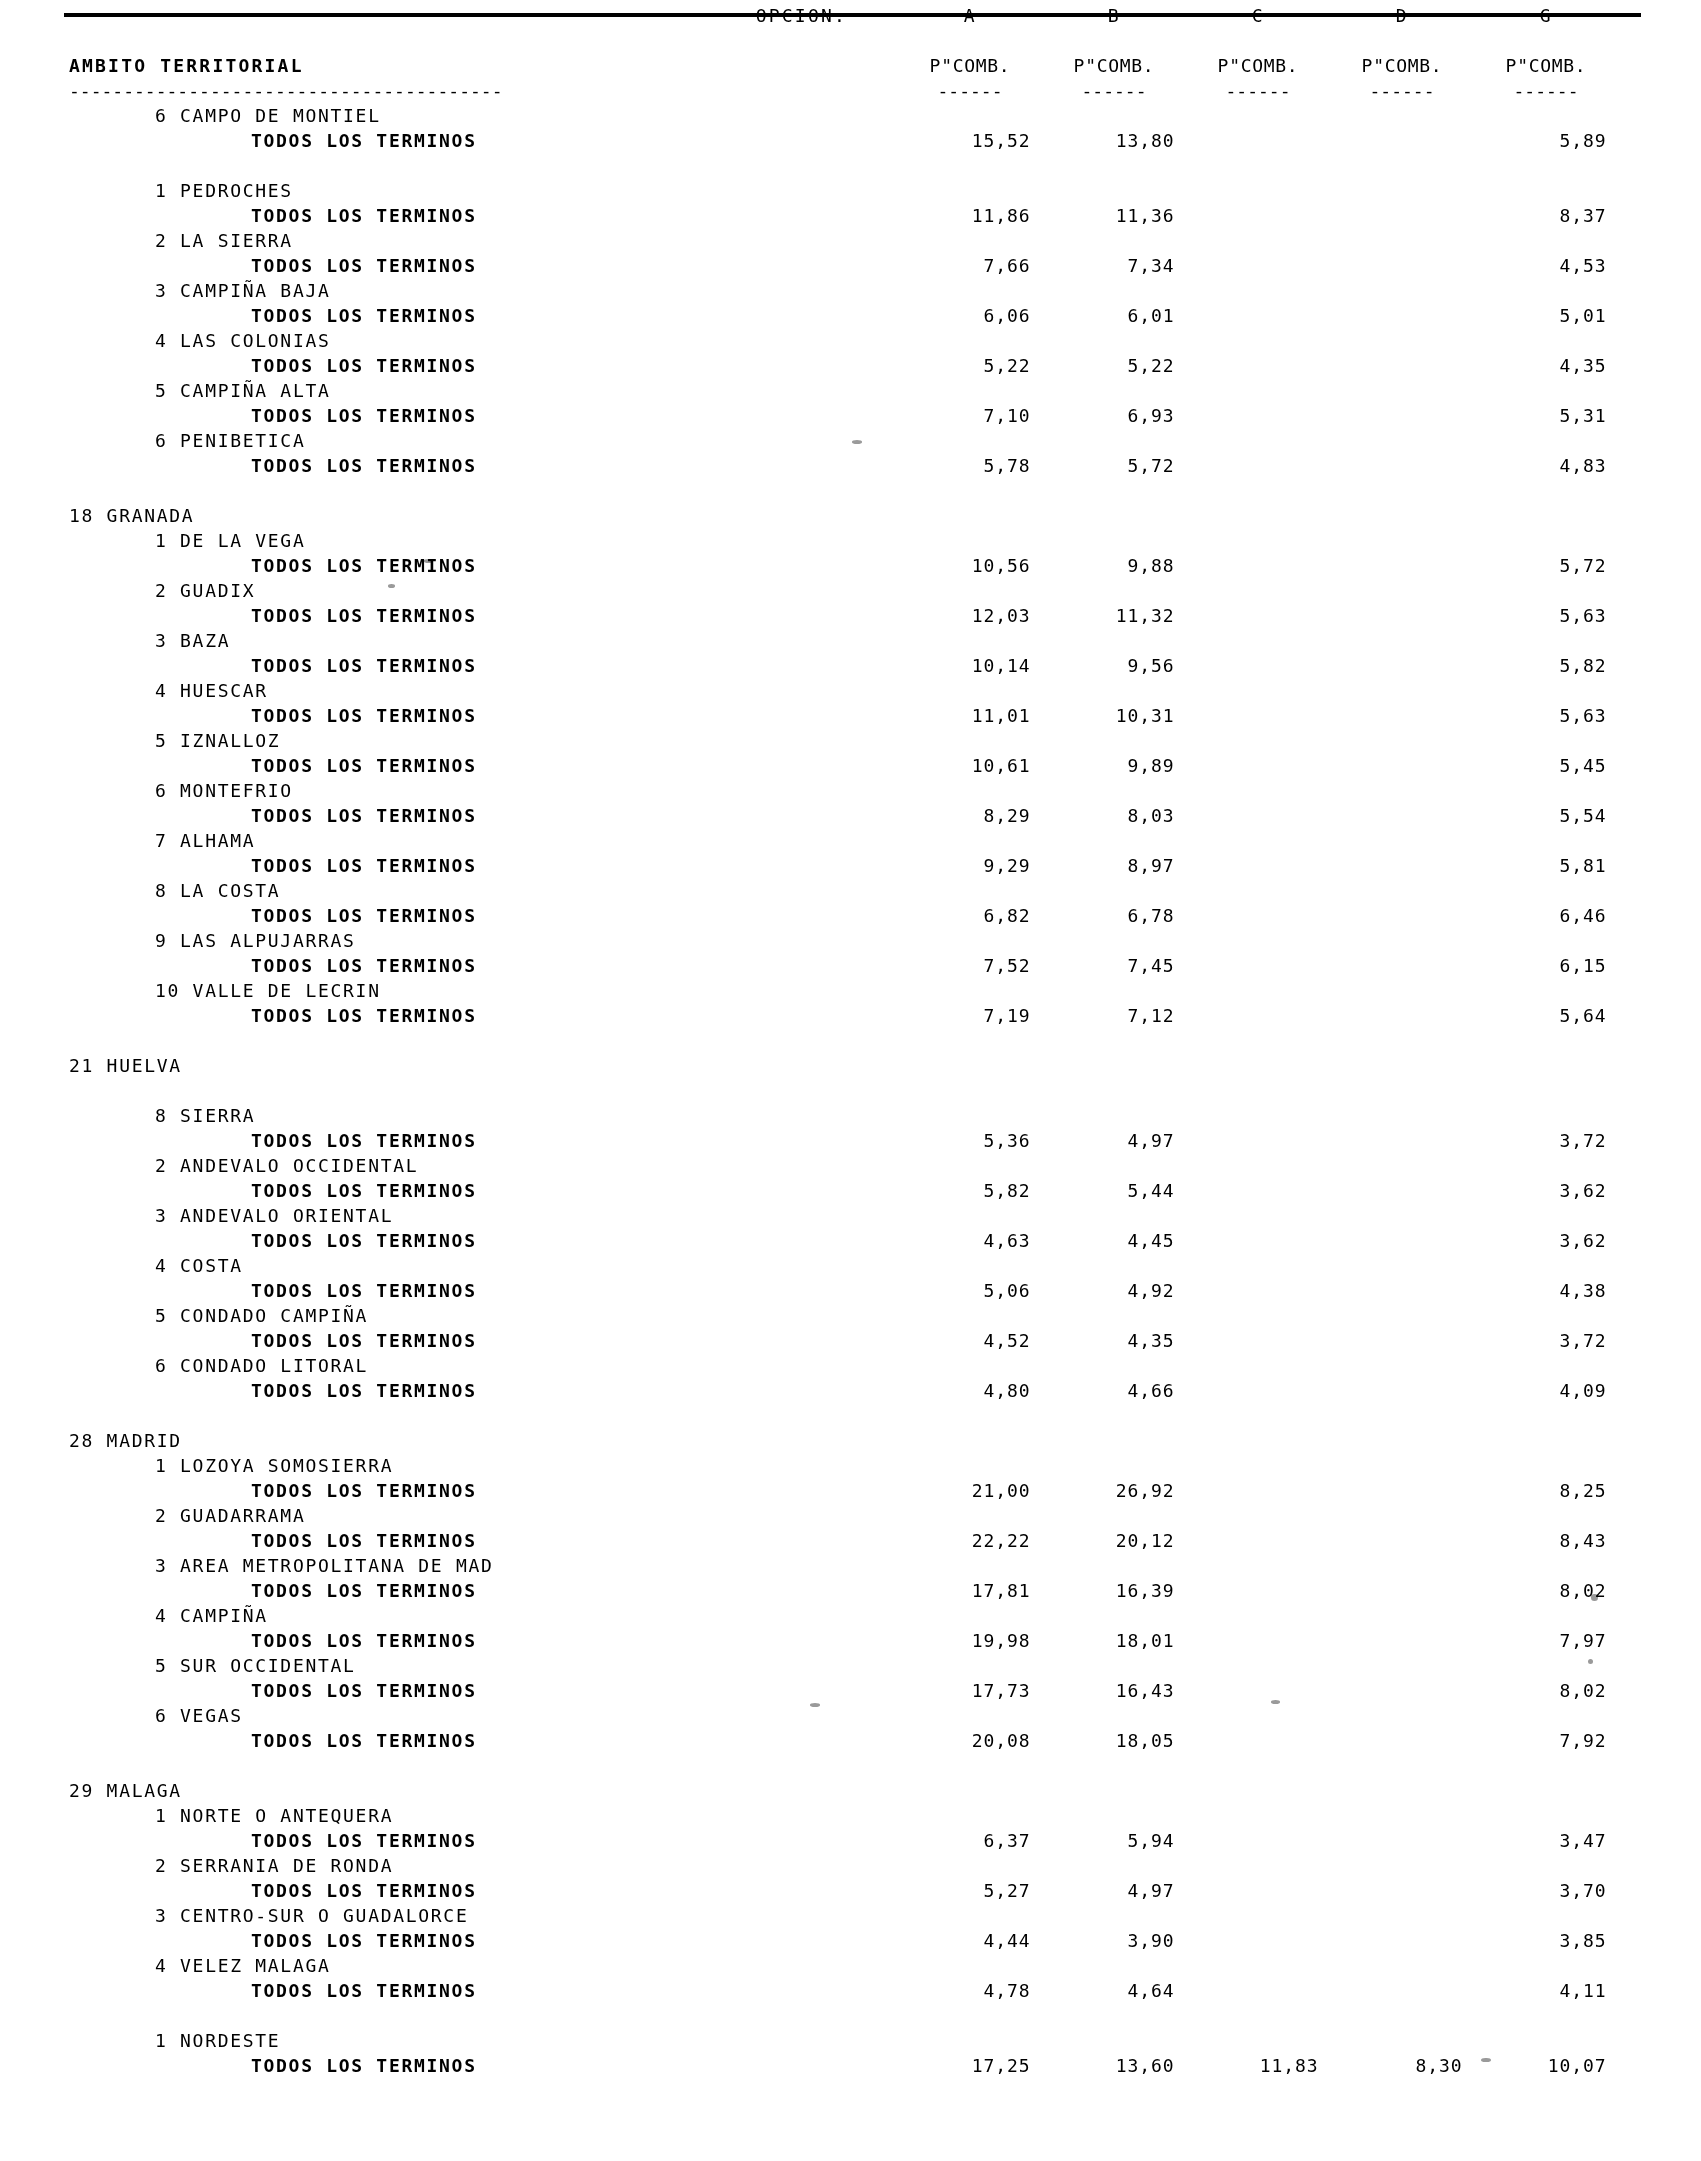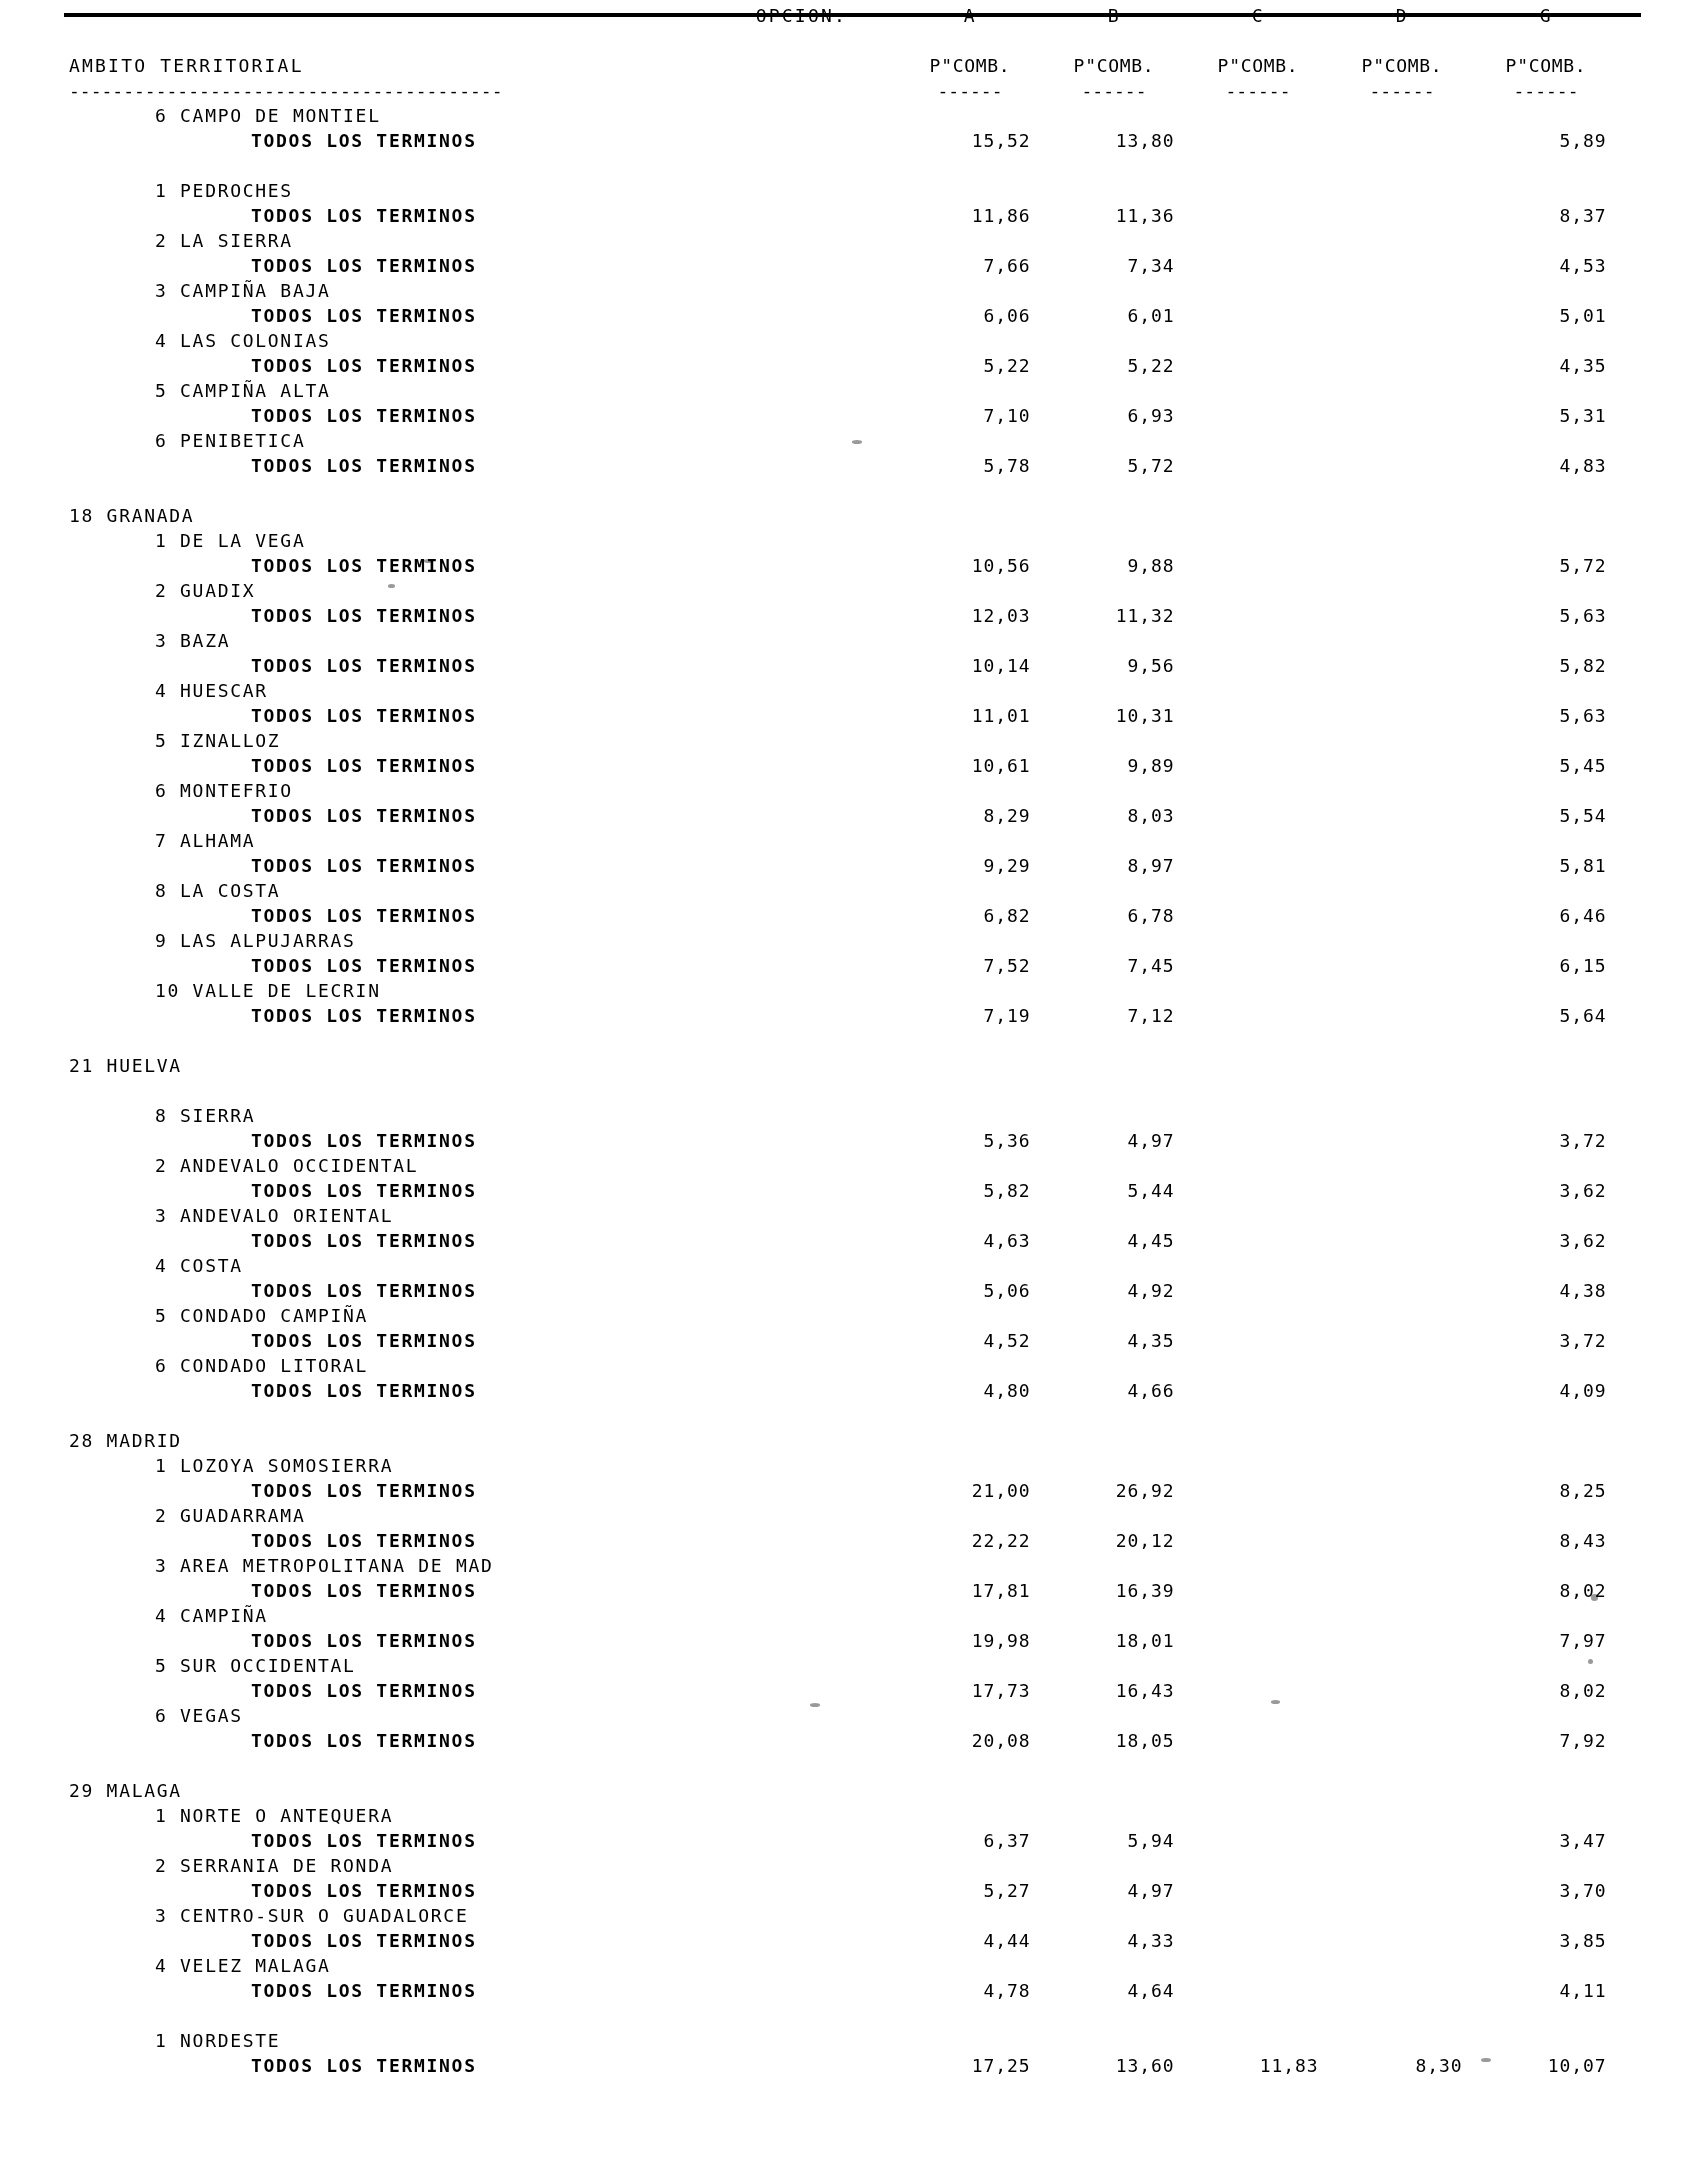--- a/index.html
+++ b/index.html
@@ -55,21 +55,21 @@
   col.c-label { width: 829px; }
   col.c-num   { width: 144px; }
   col.c-tail  { width: 80px; }
 
   .num { text-align: right; padding-right: 11.6px !important; }
   .hdr-opcion { text-align: right; padding-right: 51px !important; letter-spacing: 2.2px; }
   .hdr-letter { text-align: center; letter-spacing: 1.5px; }
   .hdr-comb   { text-align: center; letter-spacing: 0.7px; }
   .hdr-dash   { text-align: center; letter-spacing: 0px; }
 
-  .ambito { letter-spacing: 2.2px; }
+  .ambito { letter-spacing: 2.2px; font-weight: bold; }
   .dashline { letter-spacing: 0px; font-size: 18px; }
   .prov { letter-spacing: 1.7px; }
   .zone { letter-spacing: 1.7px; }
   .todos { letter-spacing: 1.7px; }
 
   .ind-prov  { padding-left: 0px !important; }
   .ind-zone  { padding-left: 86px !important; }
   .ind-todos { padding-left: 182px !important; font-weight: bold; }
 
   .gap { height: 25px; }
@@ -757,21 +757,21 @@
             <td></td>
             <td></td>
             <td></td>
             <td></td>
             <td></td>
             <td></td>
           </tr>
           <tr>
             <td class="todos ind-todos">TODOS LOS TERMINOS</td>
             <td class="num">4,44</td>
-            <td class="num">4,33</td>
+            <td class="num">3,90</td>
             <td class="num"></td>
             <td class="num"></td>
             <td class="num">3,85</td>
             <td></td>
           </tr>
           <tr>
             <td class="zone ind-zone">4 VELEZ MALAGA</td>
             <td></td>
             <td></td>
             <td></td>

